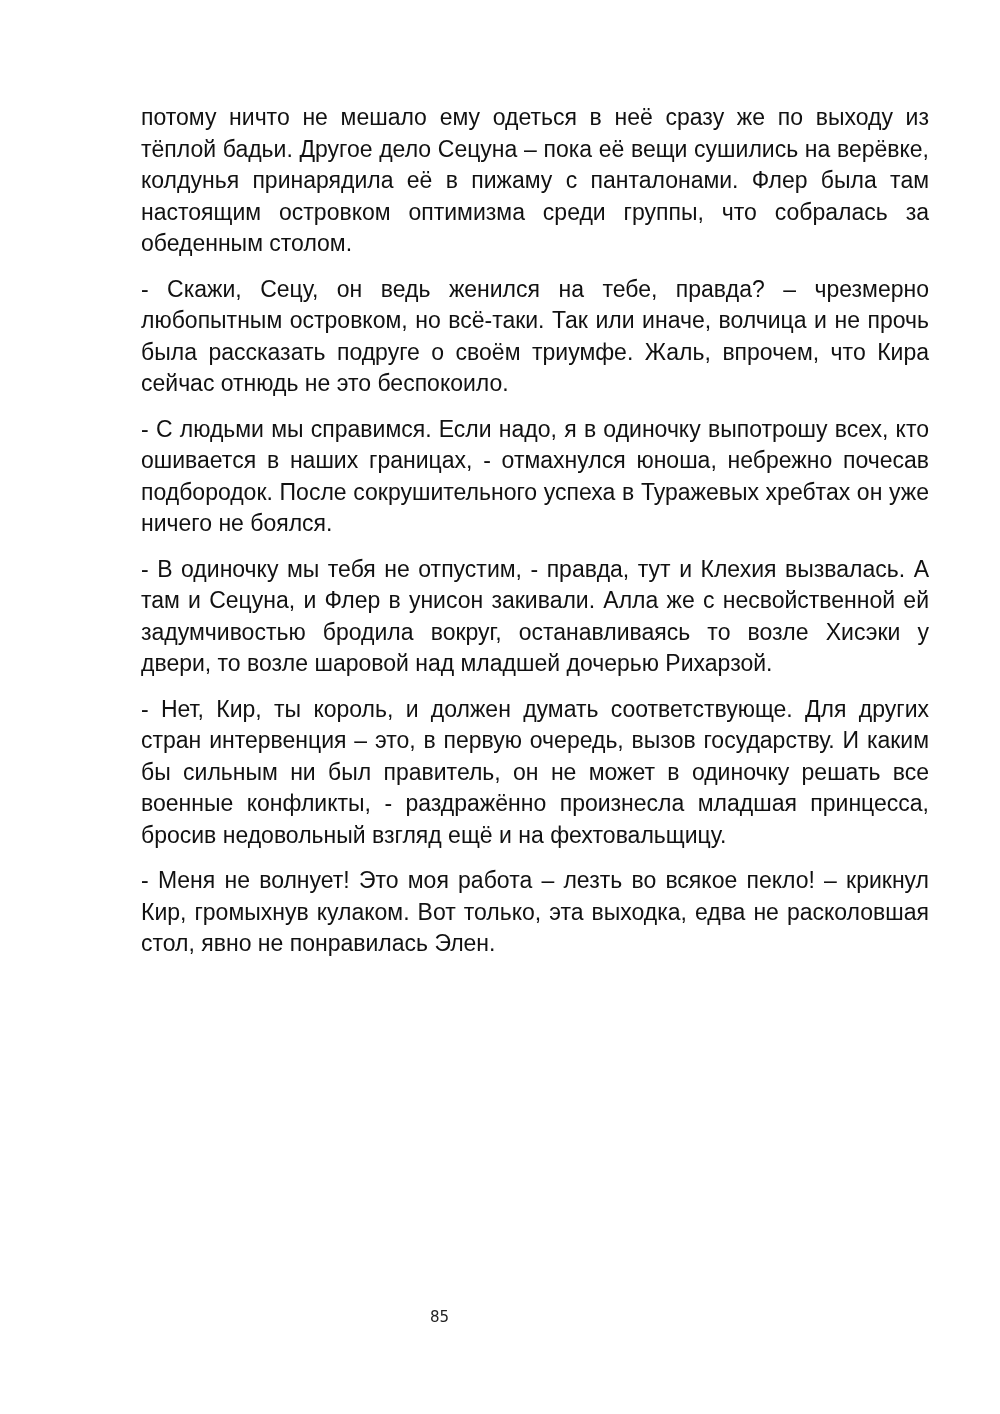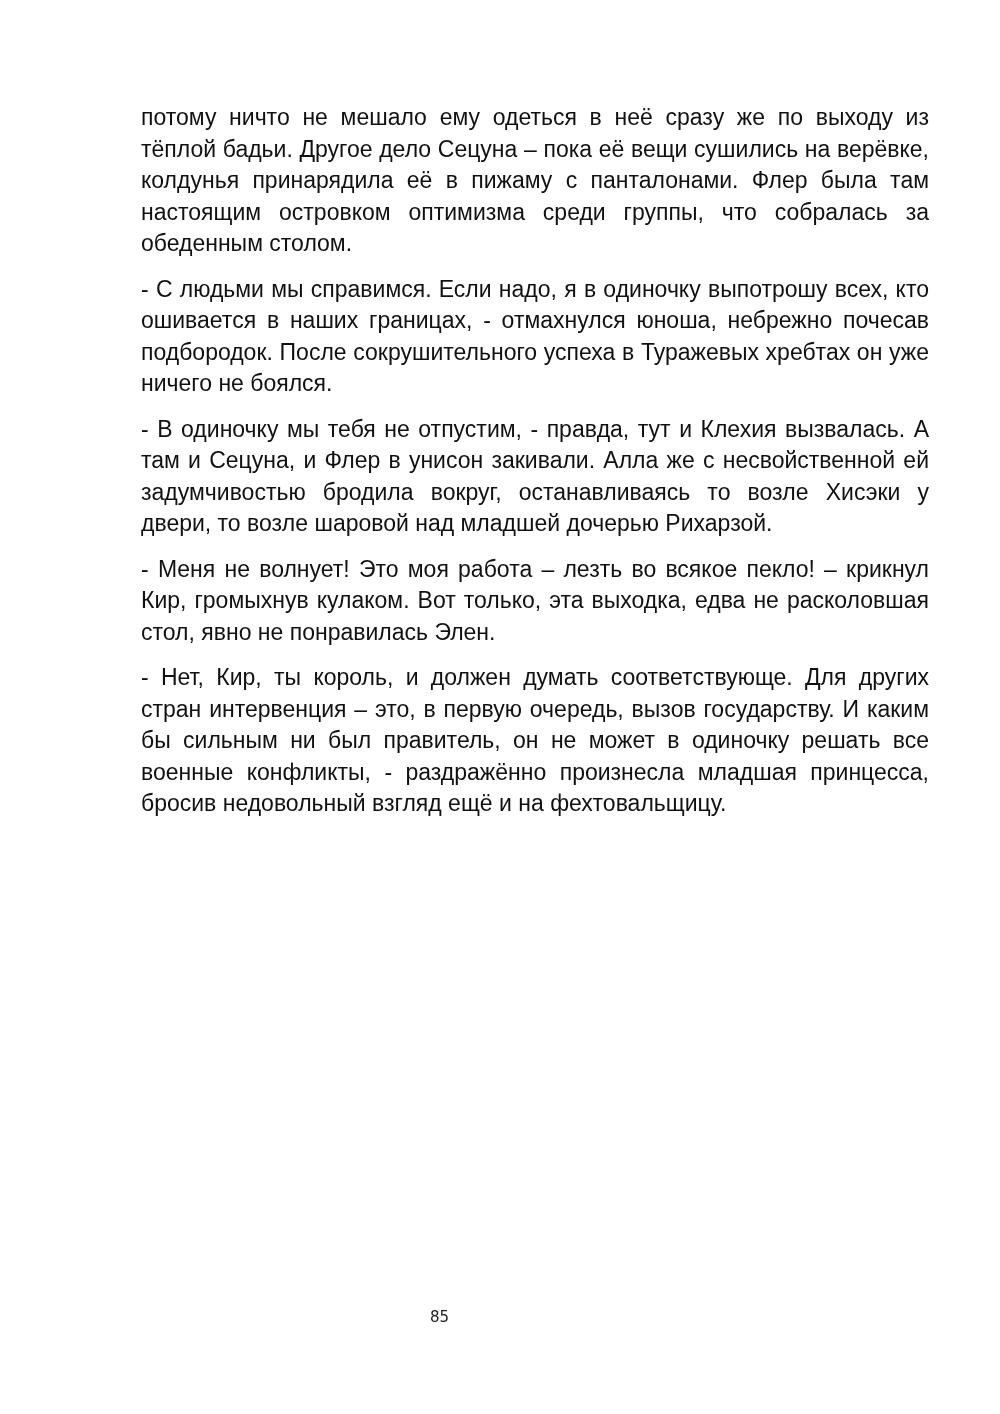--- a/index.html
+++ b/index.html
@@ -38,19 +38,20 @@
       font-family: "DejaVu Sans", sans-serif;
       font-size: 15px;
       color: #222222;
     }
   </style>
 </head>
 <body>
 
 <div class="page">
   <p class="para">потому ничто не мешало ему одеться в неё сразу же по выходу из тёплой бадьи. Другое дело Сецуна – пока её вещи сушились на верёвке, колдунья принарядила её в пижаму с панталонами. Флер была там настоящим островком оптимизма среди группы, что собралась за обеденным столом.</p>
+  <p class="para">- Скажи, Сецу, он ведь женился на тебе, правда? – чрезмерно любопытным островком, но всё-таки. Так или иначе, волчица и не прочь была рассказать подруге о своём триумфе. Жаль, впрочем, что Кира сейчас отнюдь не это беспокоило.</p>
   <p class="para">- С людьми мы справимся. Если надо, я в одиночку выпотрошу всех, кто ошивается в наших границах, - отмахнулся юноша, небрежно почесав подбородок. После сокрушительного успеха в Туражевых хребтах он уже ничего не боялся.</p>
   <p class="para">- В одиночку мы тебя не отпустим, - правда, тут и Клехия вызвалась. А там и Сецуна, и Флер в унисон закивали. Алла же с несвойственной ей задумчивостью бродила вокруг, останавливаясь то возле Хисэки у двери, то возле шаровой над младшей дочерью Рихарзой.</p>
+  <p class="para">- Нет, Кир, ты король, и должен думать соответствующе. Для других стран интервенция – это, в первую очередь, вызов государству. И каким бы сильным ни был правитель, он не может в одиночку решать все военные конфликты, - раздражённо произнесла младшая принцесса, бросив недовольный взгляд ещё и на фехтовальщицу.</p>
   <p class="para">- Меня не волнует! Это моя работа – лезть во всякое пекло! – крикнул Кир, громыхнув кулаком. Вот только, эта выходка, едва не расколовшая стол, явно не понравилась Элен.</p>
-  <p class="para">- Нет, Кир, ты король, и должен думать соответствующе. Для других стран интервенция – это, в первую очередь, вызов государству. И каким бы сильным ни был правитель, он не может в одиночку решать все военные конфликты, - раздражённо произнесла младшая принцесса, бросив недовольный взгляд ещё и на фехтовальщицу.</p>
 </div>
 
 <div class="page-number">85</div>
 
 </body></html>

